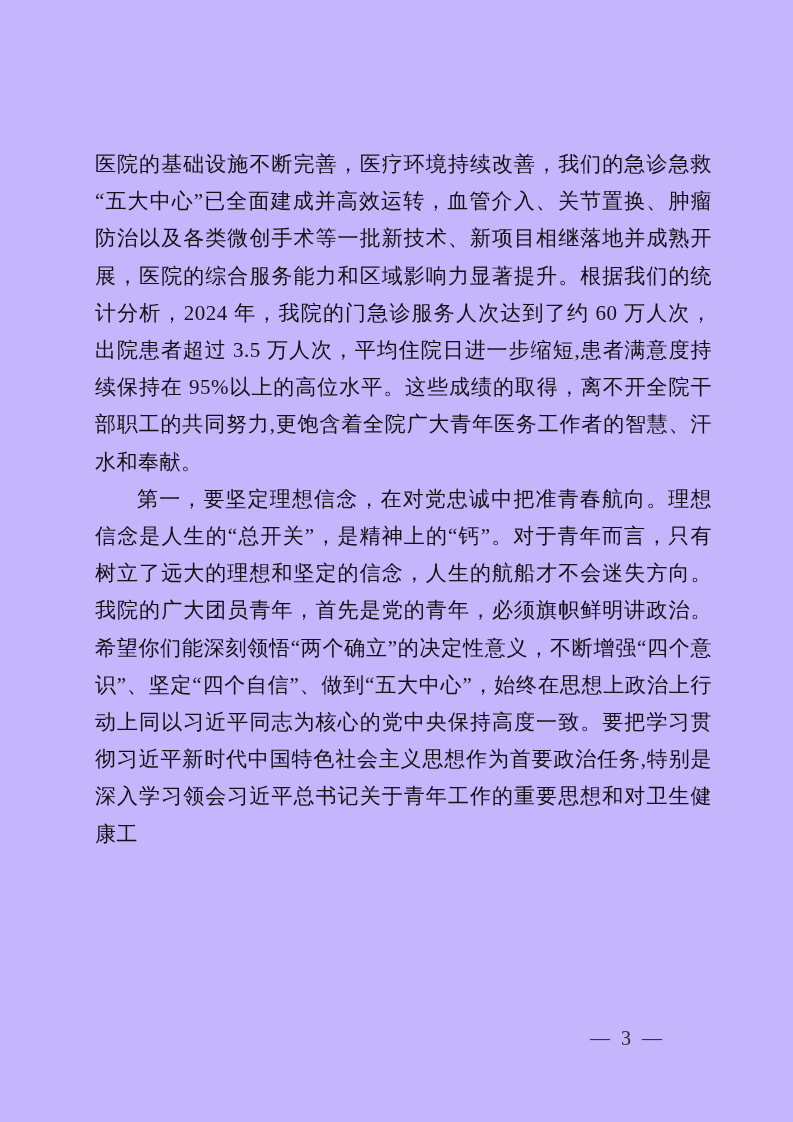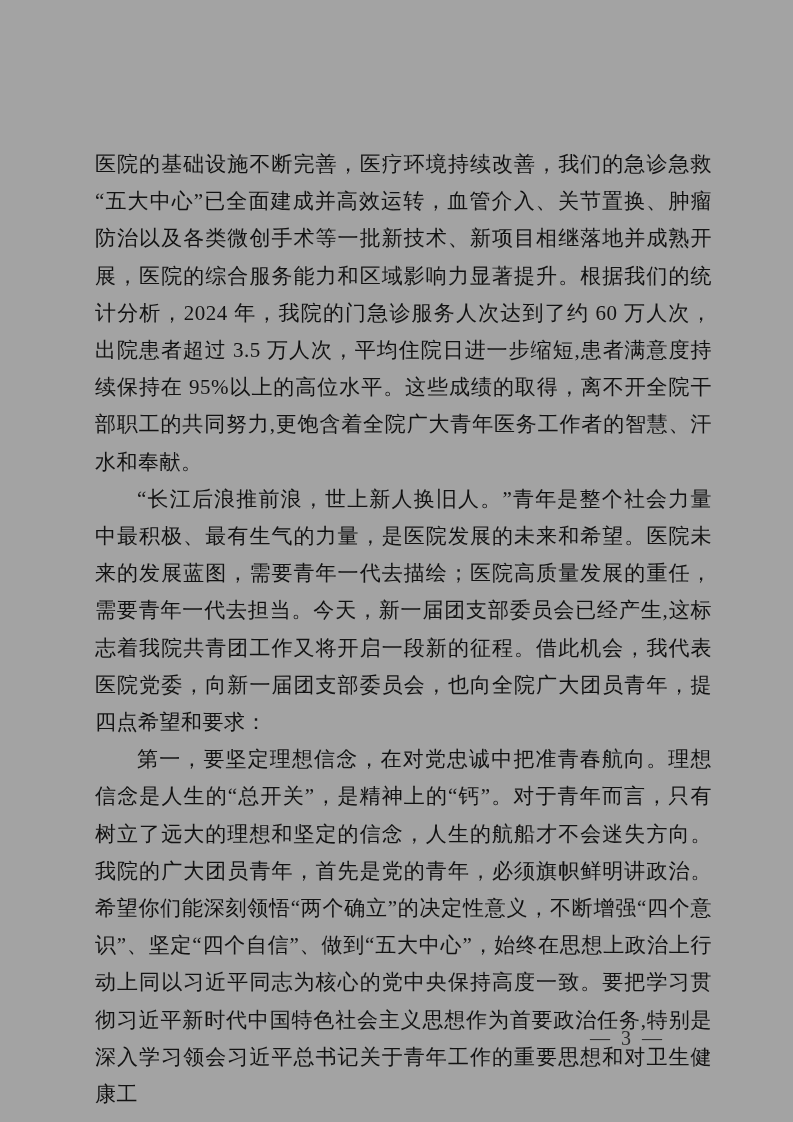--- a/index.html
+++ b/index.html
@@ -4,21 +4,21 @@
 <style>
   html, body {
     margin: 0;
     padding: 0;
     background: #ffffff;
   }
   .page {
     position: relative;
     width: 793px;
     height: 1122px;
-    background: #a3a3a3;
+    background: #c4b5fd;
     overflow: hidden;
     font-family: "Liberation Serif", "DejaVu Serif", serif;
   }
   .body-text {
     position: absolute;
     left: 95px;
     top: 146px;
     width: 617px;
     font-size: 21px;
     line-height: 37.2px;
@@ -44,17 +44,16 @@
     letter-spacing: 3px;
     white-space: nowrap;
   }
 </style>
 </head>
 <body>
 
 <div class="page">
   <div class="body-text">
       <p class="para">医院的基础设施不断完善，医疗环境持续改善，我们的急诊急救“五大中心”已全面建成并高效运转，血管介入、关节置换、肿瘤防治以及各类微创手术等一批新技术、新项目相继落地并成熟开展，医院的综合服务能力和区域影响力显著提升。根据我们的统计分析，2024 年，我院的门急诊服务人次达到了约 60 万人次，出院患者超过 3.5 万人次，平均住院日进一步缩短,患者满意度持续保持在 95%以上的高位水平。这些成绩的取得，离不开全院干部职工的共同努力,更饱含着全院广大青年医务工作者的智慧、汗水和奉献。</p>
-      <p class="para indent">“长江后浪推前浪，世上新人换旧人。”青年是整个社会力量中最积极、最有生气的力量，是医院发展的未来和希望。医院未来的发展蓝图，需要青年一代去描绘；医院高质量发展的重任，需要青年一代去担当。今天，新一届团支部委员会已经产生,这标志着我院共青团工作又将开启一段新的征程。借此机会，我代表医院党委，向新一届团支部委员会，也向全院广大团员青年，提四点希望和要求：</p>
       <p class="para indent">第一，要坚定理想信念，在对党忠诚中把准青春航向。理想信念是人生的“总开关”，是精神上的“钙”。对于青年而言，只有树立了远大的理想和坚定的信念，人生的航船才不会迷失方向。我院的广大团员青年，首先是党的青年，必须旗帜鲜明讲政治。希望你们能深刻领悟“两个确立”的决定性意义，不断增强“四个意识”、坚定“四个自信”、做到“五大中心”，始终在思想上政治上行动上同以习近平同志为核心的党中央保持高度一致。要把学习贯彻习近平新时代中国特色社会主义思想作为首要政治任务,特别是深入学习领会习近平总书记关于青年工作的重要思想和对卫生健康工</p>
     </div>
   <div class="footer-page-number">— 3 —</div>
 </div>
 
 </body></html>

